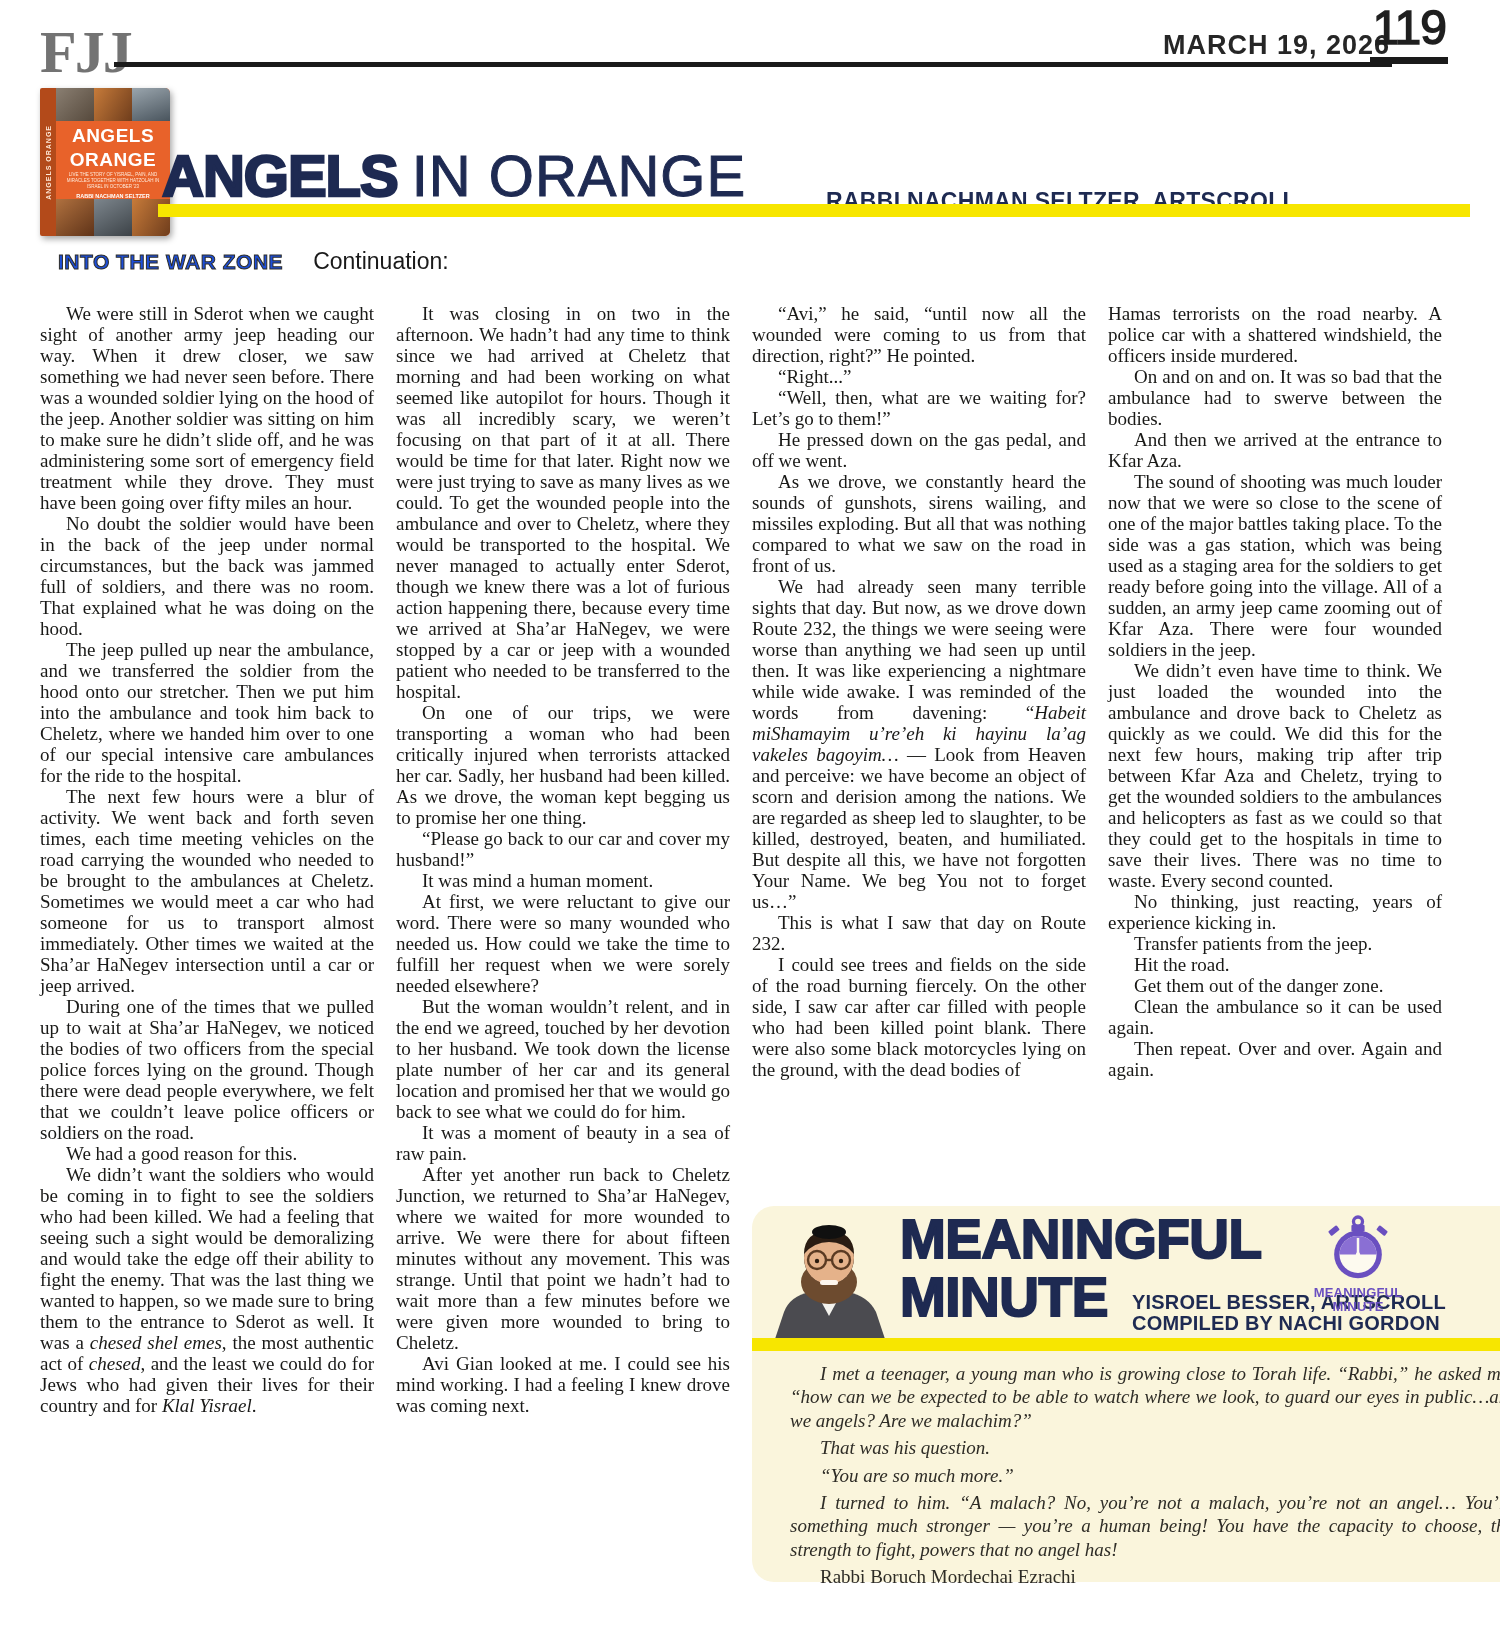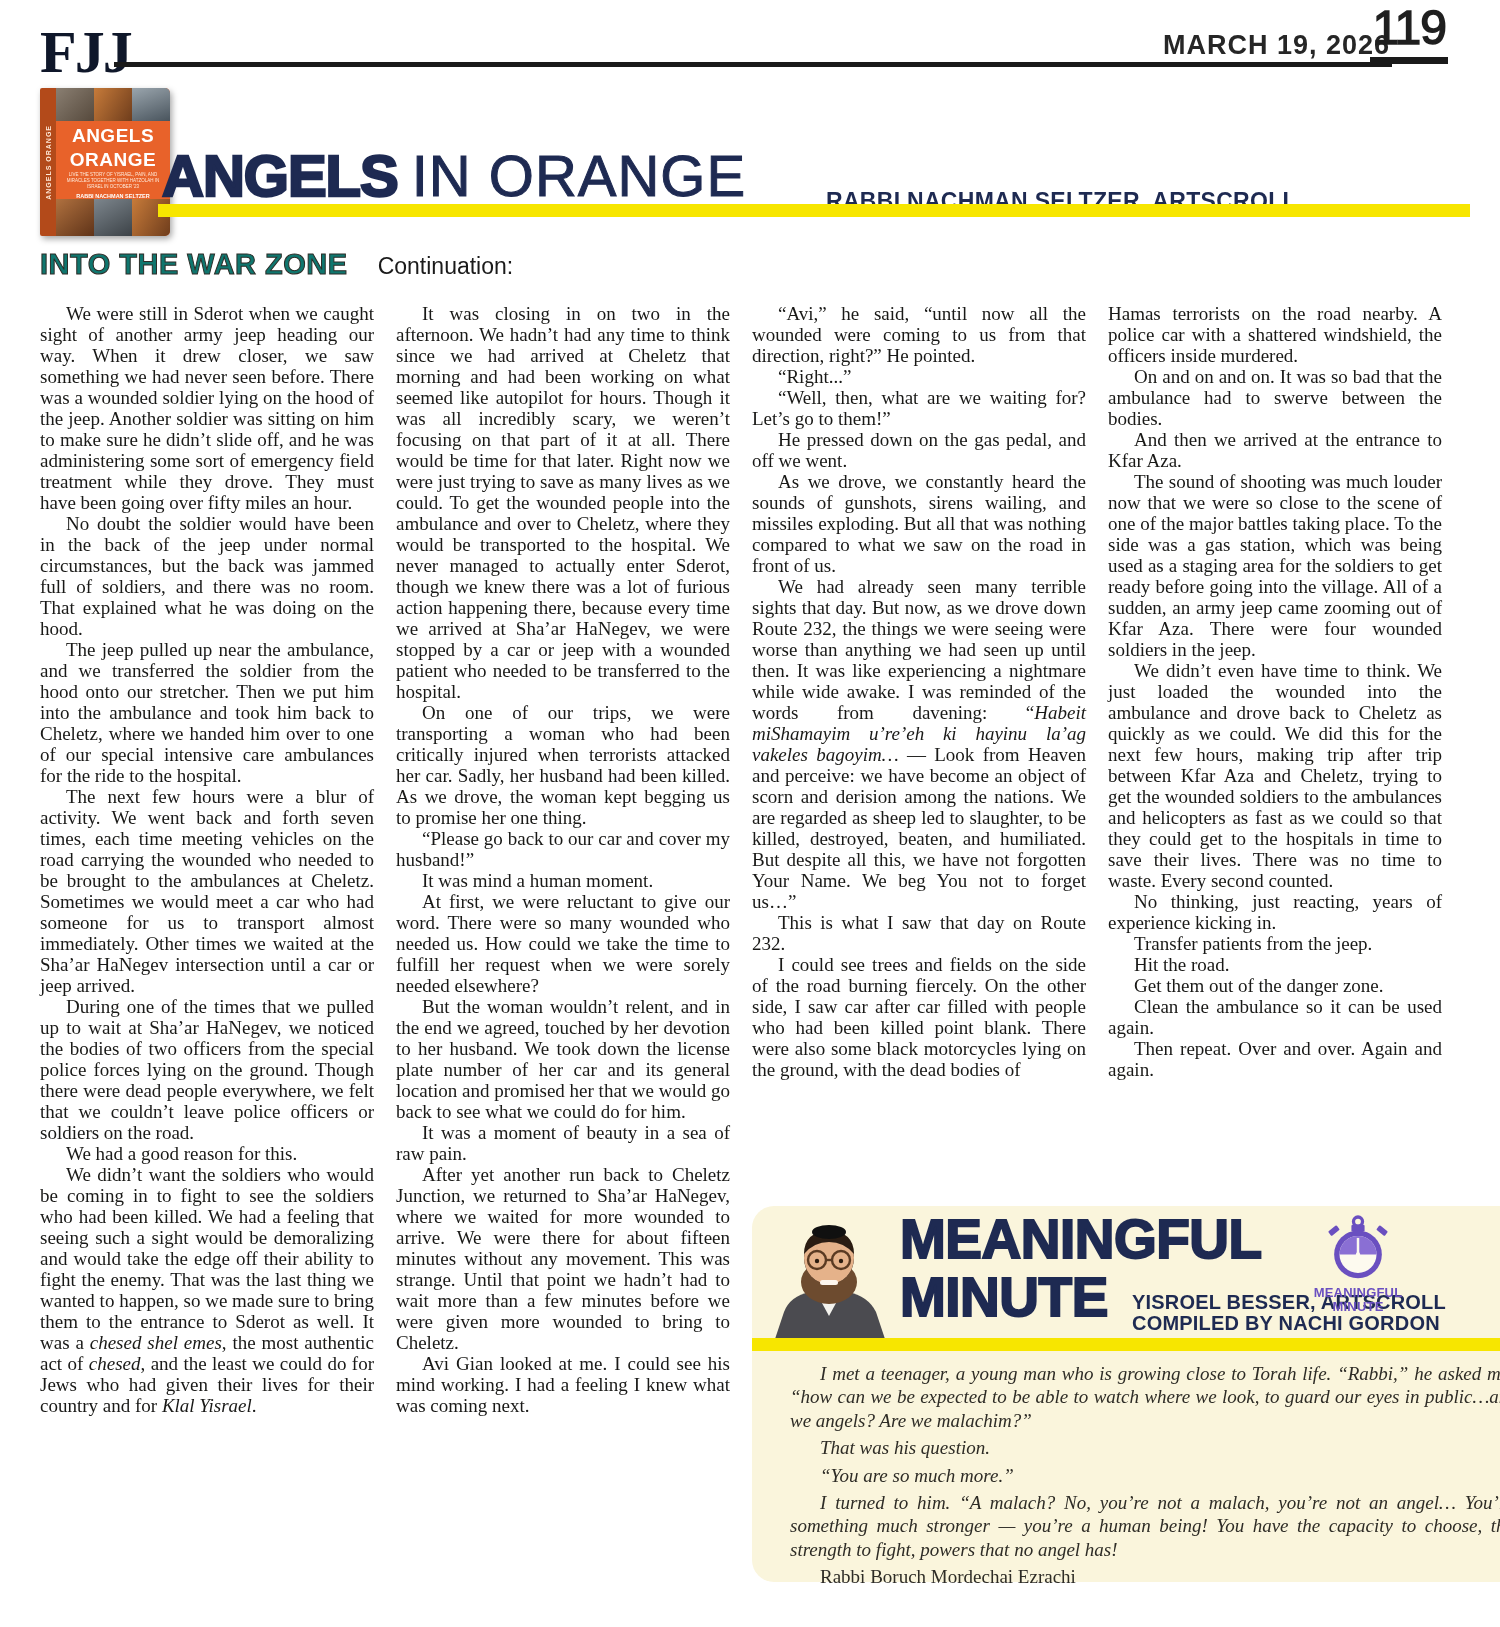--- a/index.html
+++ b/index.html
@@ -6,21 +6,21 @@
     --navy:#1E2A52; --yellow:#F7E600; --purple:#6A4FC0; --cream:#FAF5DC;
     --cover-orange:#E8622A; --cover-spine:#B34A1A; --ink:#1C1C1A;
   }
   *{margin:0;padding:0;box-sizing:border-box;}
   html,body{background:#fff;}
   .page{position:relative;width:1500px;height:1627px;background:#fff;overflow:hidden;
          font-family:"Liberation Serif",serif;color:var(--ink);}
 
   
   .fjj{position:absolute;left:40px;top:18px;font-family:"Liberation Serif",serif;
-       font-weight:bold;font-size:60px;letter-spacing:-2px;color:#0f172a;}
+       font-weight:bold;font-size:60px;letter-spacing:-2px;color:#737373;}
   .top-rule{position:absolute;left:114px;top:62px;width:1278px;height:5px;background:#1a1a1a;}
   .issue-date{position:absolute;right:110px;top:30px;font-family:"Liberation Sans",sans-serif;
        font-weight:bold;font-size:27px;letter-spacing:1px;color:#262626;}
   .page-number{position:absolute;right:52px;top:0;font-family:"Liberation Sans",sans-serif;
        font-weight:normal;font-size:48px;letter-spacing:-1px;color:#1f1f1f;
        -webkit-text-stroke:1.5px #1f1f1f;border-bottom:7px solid #1a1a1a;padding:0 2px 2px 2px;}
 
   
   .book{position:absolute;left:40px;top:88px;width:130px;height:148px;display:flex;
         box-shadow:2px 3px 6px rgba(0,0,0,.35);border-radius:2px 5px 5px 2px;overflow:hidden;}
@@ -47,22 +47,22 @@
   .main-title{position:absolute;left:162px;top:146px;white-space:nowrap;
         font-family:"Liberation Sans",sans-serif;color:var(--navy);font-size:58px;line-height:60px;}
   .main-title .t-bold{font-weight:bold;-webkit-text-stroke:2.5px var(--navy);letter-spacing:-1px;}
   .main-title .t-light{font-weight:normal;-webkit-text-stroke:1px var(--navy);margin-left:14px;letter-spacing:1px;}
   .main-byline{position:absolute;left:826px;top:188px;font-family:"Liberation Sans",sans-serif;
         font-weight:bold;font-size:23px;color:var(--navy);letter-spacing:.3px;}
   .yellow-bar{position:absolute;left:158px;top:204px;width:1312px;height:13px;background:var(--yellow);}
 
   
   .section-head{position:absolute;left:40px;top:248px;white-space:nowrap;}
-  .section-head .zone{font-family:"Liberation Sans",sans-serif;font-weight:bold;font-size:29px;
-        color:#0f766e;-webkit-text-stroke:1px #2d2d28;letter-spacing:.5px;}
+  .section-head .zone{font-family:"Liberation Sans",sans-serif;font-weight:bold;font-size:21px;
+        color:#1d4ed8;-webkit-text-stroke:1px #2d2d28;letter-spacing:.5px;margin-left:18px;}
   .section-head .cont{font-family:Liberation Sans, sans-serif;font-size:23px;color:#1a1a1a;margin-left:26px;}
 
   
   .col{position:absolute;top:303px;width:334px;text-align:justify;font-size:19px;
        line-height:21px;color:#191917;hyphens:auto;}
   .col p{margin:0;text-indent:26px;}
   .col p.noindent{text-indent:0;}
   .col em{font-style:italic;}
   .col1{left:40px;}  .col2{left:396px;}  .col3{left:752px;}  .col4{left:1108px;}
 
@@ -136,21 +136,21 @@
     </div>
   <div class="col col2">
       <p>It was closing in on two in the afternoon. We hadn’t had any time to think since we had arrived at Cheletz that morning and had been working on what seemed like autopilot for hours. Though it was all incredibly scary, we weren’t focusing on that part of it at all. There would be time for that later. Right now we were just trying to save as many lives as we could. To get the wounded people into the ambulance and over to Cheletz, where they would be transported to the hospital. We never managed to actually enter Sderot, though we knew there was a lot of furious action happening there, because every time we arrived at Sha’ar HaNegev, we were stopped by a car or jeep with a wounded patient who needed to be transferred to the hospital.</p>
       <p>On one of our trips, we were transporting a woman who had been critically injured when terrorists attacked her car. Sadly, her husband had been killed. As we drove, the woman kept begging us to promise her one thing.</p>
       <p>“Please go back to our car and cover my husband!”</p>
       <p>It was mind a human moment.</p>
       <p>At first, we were reluctant to give our word. There were so many wounded who needed us. How could we take the time to fulfill her request when we were sorely needed elsewhere?</p>
       <p>But the woman wouldn’t relent, and in the end we agreed, touched by her devotion to her husband. We took down the license plate number of her car and its general location and promised her that we would go back to see what we could do for him.</p>
       <p>It was a moment of beauty in a sea of raw pain.</p>
       <p>After yet another run back to Cheletz Junction, we returned to Sha’ar HaNegev, where we waited for more wounded to arrive. We were there for about fifteen minutes without any movement. This was strange. Until that point we hadn’t had to wait more than a few minutes before we were given more wounded to bring to Cheletz.</p>
-      <p>Avi Gian looked at me. I could see his mind working. I had a feeling I knew what was coming next.</p>
+      <p>Avi Gian looked at me. I could see his mind working. I had a feeling I knew drove was coming next.</p>
     </div>
   <div class="col col3">
       <p>“Avi,” he said, “until now all the wounded were coming to us from that direction, right?” He pointed.</p>
       <p>“Right...”</p>
       <p>“Well, then, what are we waiting for? Let’s go to them!”</p>
       <p>He pressed down on the gas pedal, and off we went.</p>
       <p>As we drove, we constantly heard the sounds of gunshots, sirens wailing, and missiles exploding. But all that was nothing compared to what we saw on the road in front of us.</p>
       <p>We had already seen many terrible sights that day. But now, as we drove down Route 232, the things we were seeing were worse than anything we had seen up until then. It was like experiencing a nightmare while wide awake. I was reminded of the words from davening: “<em>Habeit miShamayim u’re’eh ki hayinu la’ag vakeles bagoyim…</em> — Look from Heaven and perceive: we have become an object of scorn and derision among the nations. We are regarded as sheep led to slaughter, to be killed, destroyed, beaten, and humiliated. But despite all this, we have not forgotten Your Name. We beg You not to forget us…”</p>
       <p>This is what I saw that day on Route 232.</p>
       <p>I could see trees and fields on the side of the road burning fiercely. On the other side, I saw car after car filled with people who had been killed point blank. There were also some black motorcycles lying on the ground, with the dead bodies of</p>

